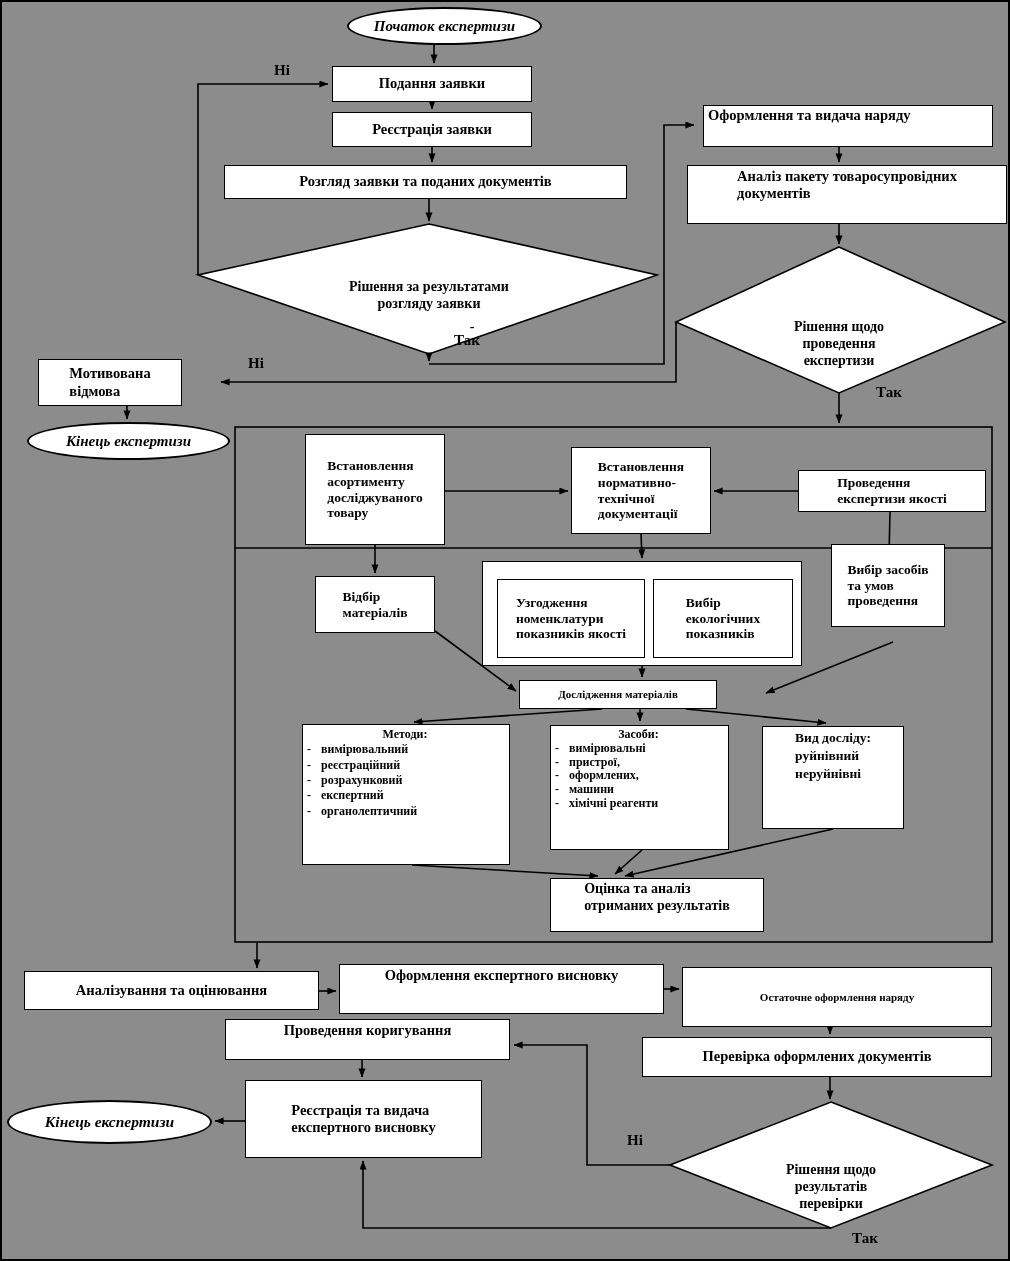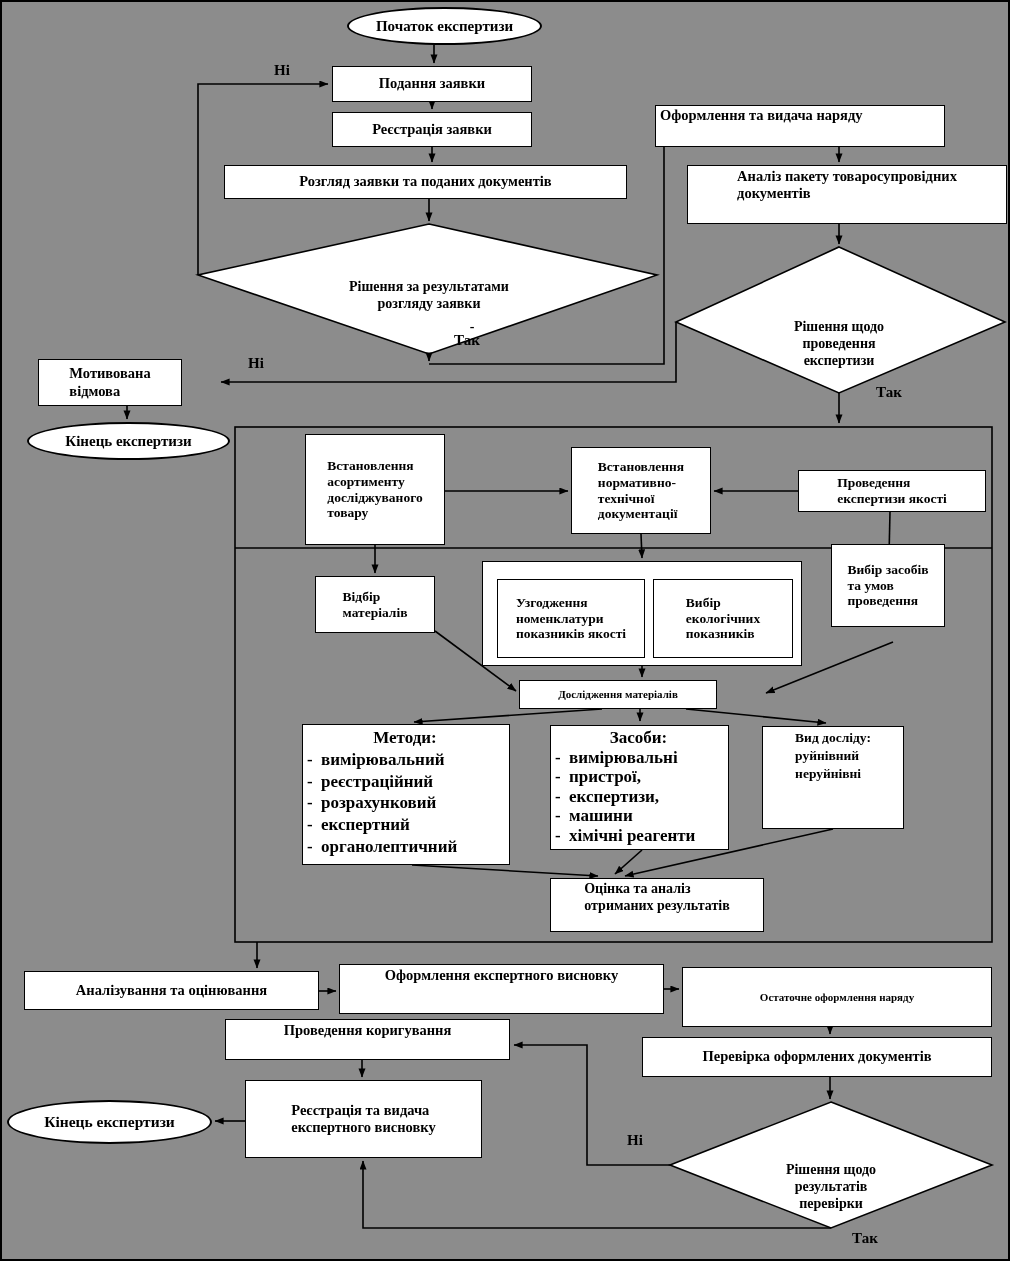--- a/index.html
+++ b/index.html
@@ -14,30 +14,30 @@
     position:absolute;background:#fff;border:1.6px solid #000;
     display:flex;align-items:center;justify-content:center;text-align:left;
     font-size:13.5px;line-height:1.18;white-space:pre-line;box-sizing:border-box;
     padding:1px 3px;
   }
   .top{align-items:flex-start;padding-top:2px;}
   .topleft{align-items:flex-start;justify-content:flex-start;text-align:left;padding-left:4px;}
   .oval{
     position:absolute;background:#fff;border:2px solid #000;border-radius:50%;
     display:flex;align-items:center;justify-content:center;text-align:center;
-    font-size:15px;box-sizing:border-box;white-space:pre-line;
+    font-size:15px;box-sizing:border-box;white-space:pre-line;font-style:italic;
   }
   .dtext{
     position:absolute;background:transparent;border:none;
     text-align:center;font-size:14px;line-height:1.22;white-space:pre-line;margin-top:28px;
   }
   .lbl{position:absolute;font-size:15px;background:transparent;white-space:nowrap;}
   .listbox{
     position:absolute;background:#fff;border:1.6px solid #000;box-sizing:border-box;
-    font-size:17px;line-height:1.28;padding:2px 2px 2px 0;
+    font-size:12px;line-height:1.28;padding:2px 2px 2px 0;
   }
   .listbox .ttl{text-align:center;}
   .li{display:flex;}
   .li .dash{width:14px;text-align:left;padding-left:4px;flex:none;}
   .group{position:absolute;background:#fff;border:1.6px solid #000;box-sizing:border-box;}
 </style>
 </head>
 <body>
 
 <div id="canvas">
@@ -125,21 +125,21 @@
 результатів
 перевірки</div>
 
   <div class="lbl" style="left:272px;top:60px">Ні</div>
   <div class="lbl" style="left:452px;top:330px">Так</div>
   <div class="lbl" style="left:246px;top:353px">Ні</div>
   <div class="lbl" style="left:874px;top:382px">Так</div>
   <div class="lbl" style="left:625px;top:1130px">Ні</div>
   <div class="lbl" style="left:850px;top:1228px">Так</div>
 
-  <div class="node topleft" style="left:653px;top:103px;width:290px;height:42px;font-size:14.5px">Оформлення та видача наряду</div>
+  <div class="node topleft" style="left:701px;top:103px;width:290px;height:42px;font-size:14.5px">Оформлення та видача наряду</div>
   <div class="node top" style="left:685px;top:163px;width:320px;height:59px;font-size:14.5px">Аналіз пакету товаросупровідних
 документів</div>
 
   <div class="node" style="left:36px;top:357px;width:144px;height:47px;font-size:14.5px">Мотивована
 відмова</div>
 
   <div class="node" style="left:303px;top:432px;width:140px;height:111px">Встановлення
 асортименту
 досліджуваного
 товару</div>
@@ -194,21 +194,21 @@
     <div class="li">
         <span class="dash">-</span>
         <span>вимірювальні</span>
       </div>
     <div class="li">
         <span class="dash">-</span>
         <span>пристрої,</span>
       </div>
     <div class="li">
         <span class="dash">-</span>
-        <span>експертизи,</span>
+        <span>оформлених,</span>
       </div>
     <div class="li">
         <span class="dash">-</span>
         <span>машини</span>
       </div>
     <div class="li">
         <span class="dash">-</span>
         <span>хімічні реагенти</span>
       </div>
   </div>

